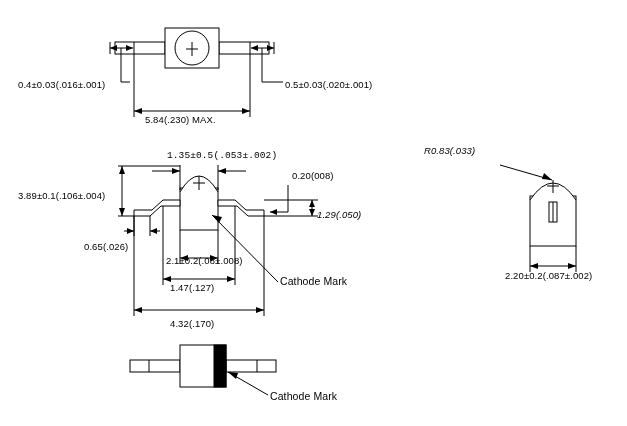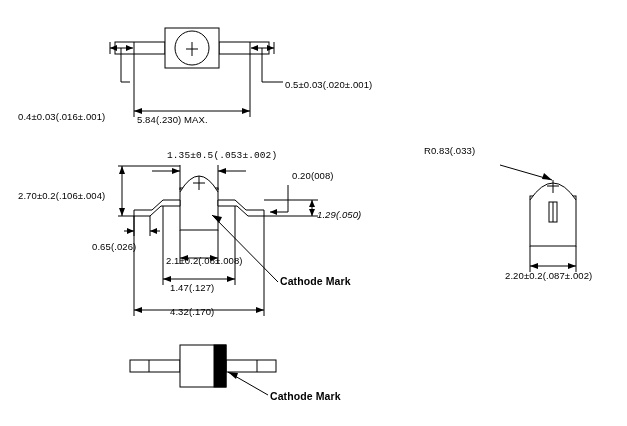--- a/index.html
+++ b/index.html
@@ -25,21 +25,21 @@
   .lbl {
     position: absolute;
     font-family: "Liberation Sans", sans-serif;
     font-size: 9.5px;
     color: #000000;
     white-space: nowrap;
     letter-spacing: 0.1px;
   }
   .lbl.big {
     font-size: 10.5px;
-    font-weight: bold;
+    font-weight: normal;
   }
 </style>
 </head>
 <body>
 
 <div id="stage">
 
   <svg width="627" height="426" viewBox="0 0 627 426">
     <g fill="none" stroke="#000000" stroke-width="1" shape-rendering="geometricPrecision">
 
@@ -203,32 +203,32 @@
 
         <rect x="214" y="345" width="12" height="42" fill="#000000" stroke="#000000"></rect>
 
         <line x1="268" y1="395" x2="228" y2="372"></line>
         <path d="M228 372 l10 1 l-2 6 z" fill="#000000" stroke="none"></path>
       </g>
 
     </g>
   </svg>
 
-  <div class="lbl" style="left:18px; top:79px;margin-top:32px;">0.4±0.03(.016±.001)</div>
+  <div class="lbl" style="left:18px; top:79px;">0.4±0.03(.016±.001)</div>
   <div class="lbl" style="left:285px; top:79px;">0.5±0.03(.020±.001)</div>
-  <div class="lbl" style="left:137px; top:114px;">5.84(.230)  MAX.</div>
+  <div class="lbl" style="left:145px; top:114px;">5.84(.230)  MAX.</div>
 
   <div class="lbl" style="left:167px; top:150px;font-family:Liberation Mono, monospace;">1.35±0.5(.053±.002)</div>
   <div class="lbl" style="left:292px; top:170px;">0.20(008)</div>
-  <div class="lbl" style="left:18px; top:190px;">2.70±0.2(.106±.004)</div>
+  <div class="lbl" style="left:18px; top:190px;">3.89±0.1(.106±.004)</div>
   <div class="lbl" style="left:317px; top:209px;font-style:italic;">1.29(.050)</div>
-  <div class="lbl" style="left:92px; top:241px;">0.65(.026)</div>
+  <div class="lbl" style="left:84px; top:241px;">0.65(.026)</div>
   <div class="lbl" style="left:166px; top:255px;">2.1±0.2(.08±.008)</div>
   <div class="lbl" style="left:170px; top:282px;">1.47(.127)</div>
-  <div class="lbl" style="left:170px; top:306px;">4.32(.170)</div>
+  <div class="lbl" style="left:170px; top:318px;">4.32(.170)</div>
   <div class="lbl big" style="left:280px; top:275px;">Cathode Mark</div>
 
-  <div class="lbl" style="left:424px; top:145px;">R0.83(.033)</div>
+  <div class="lbl" style="left:424px; top:145px;font-style:italic;">R0.83(.033)</div>
   <div class="lbl" style="left:505px; top:270px;">2.20±0.2(.087±.002)</div>
 
   <div class="lbl big" style="left:270px; top:390px;">Cathode Mark</div>
 
 </div>
 
 </body></html>

